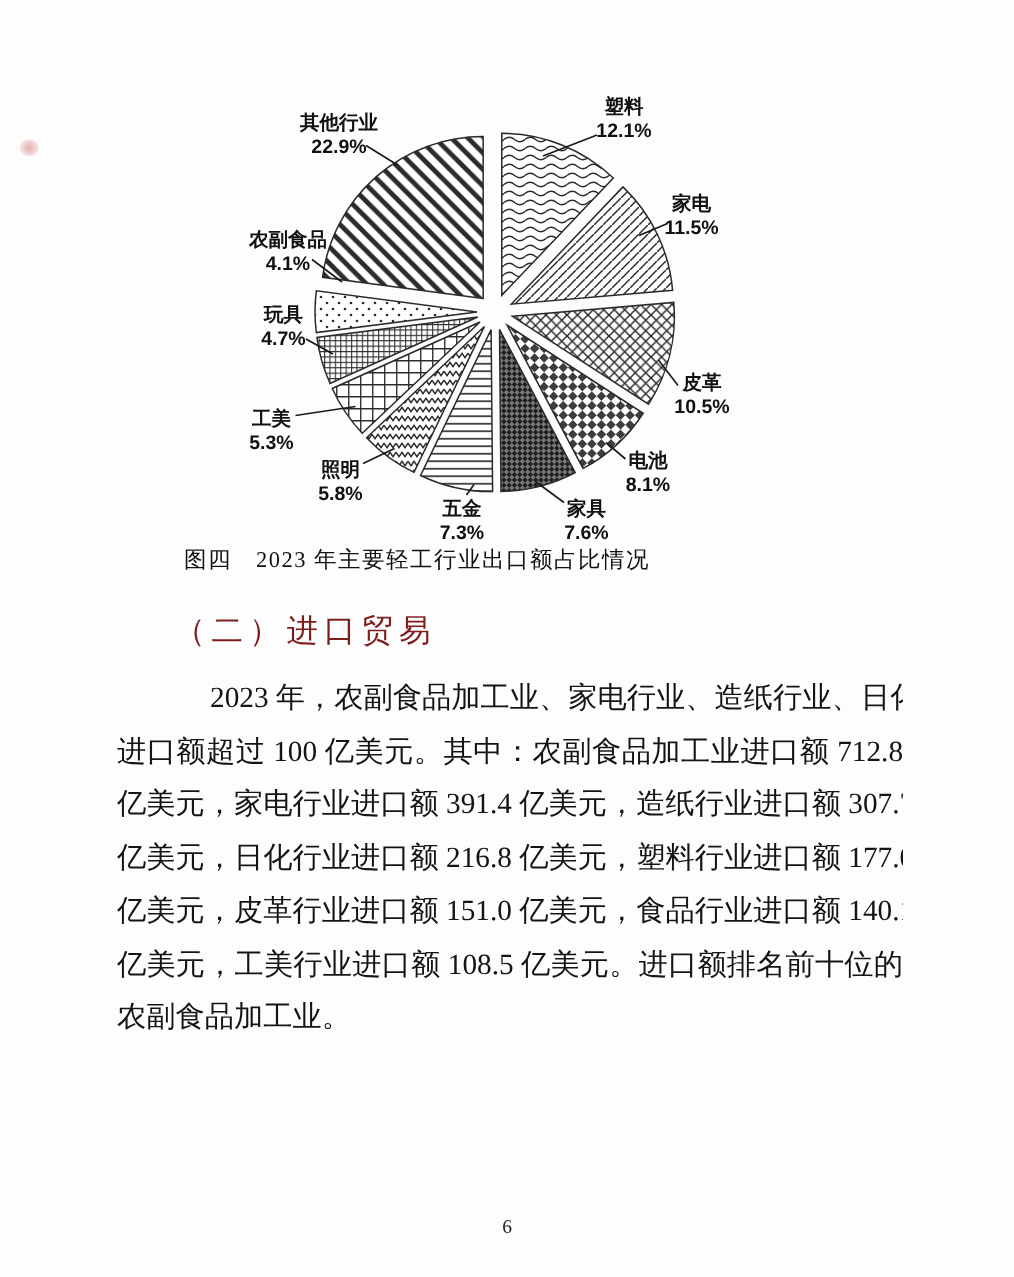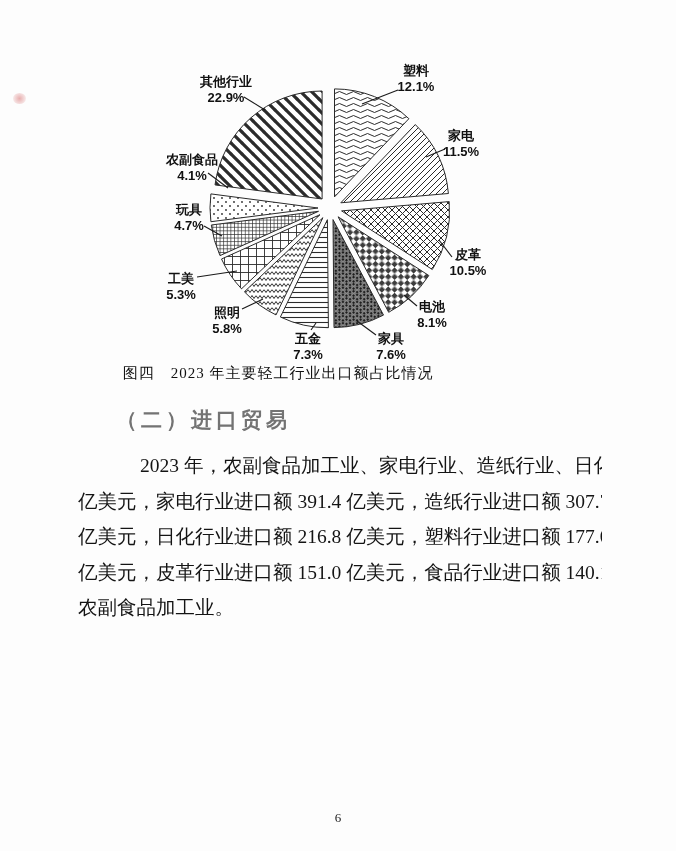--- a/index.html
+++ b/index.html
@@ -16,21 +16,21 @@
   .pielbl{
     font-family:"Liberation Sans", sans-serif;
     font-weight:700;font-size:13px;fill:#111;
   }
   .caption{
     position:absolute;left:0;top:364px;width:556px;
     text-align:center;font-size:15px;letter-spacing:1px;color:#111;
   }
   .heading{
     position:absolute;left:116px;top:406px;
-    font-size:21px;font-weight:700;letter-spacing:4px;color:#737373;
+    font-size:21px;font-weight:400;letter-spacing:4px;color:#7f1d1d;
   }
   .paragraph{
     position:absolute;left:78px;top:448px;width:524px;
     font-size:19.5px;color:#141414;
   }
   .pline{
     height:35.5px;line-height:35.5px;white-space:nowrap;
     text-align:justify;text-align-last:justify;overflow:hidden;
   }
   .pline.indent{text-indent:62px;}
@@ -143,20 +143,22 @@
       <text class="pielbl" text-anchor="middle" x="226" y="86">其他行业</text>
       <text class="pielbl" text-anchor="middle" x="226" y="102">22.9%</text>
     </svg>
 
   <div class="caption">图四　2023 年主要轻工行业出口额占比情况</div>
 
   <div class="heading">（二）进口贸易</div>
 
   <div class="paragraph" id="paragraph">
       <div class="pline indent">2023 年，农副食品加工业、家电行业、造纸行业、日化行</div>
+      <div class="pline">进口额超过 100 亿美元。其中：农副食品加工业进口额 712.8</div>
       <div class="pline">亿美元，家电行业进口额 391.4 亿美元，造纸行业进口额 307.7</div>
       <div class="pline">亿美元，日化行业进口额 216.8 亿美元，塑料行业进口额 177.0</div>
       <div class="pline">亿美元，皮革行业进口额 151.0 亿美元，食品行业进口额 140.1</div>
+      <div class="pline">亿美元，工美行业进口额 108.5 亿美元。进口额排名前十位的</div>
       <div class="pline last">农副食品加工业。</div>
     </div>
 
   <div class="page-number">6</div>
 </div>
 
 </body></html>

